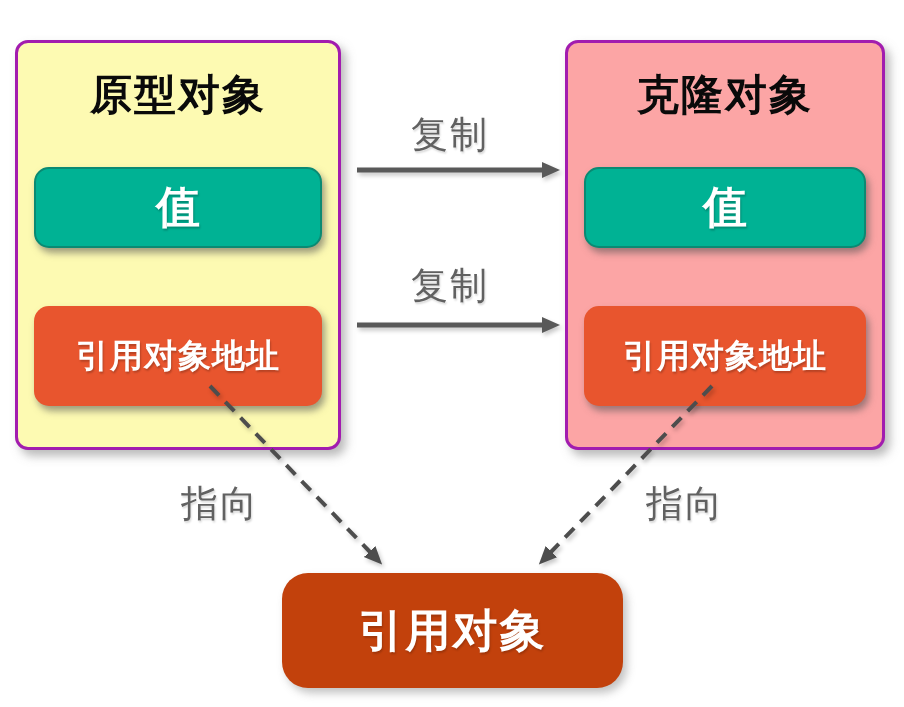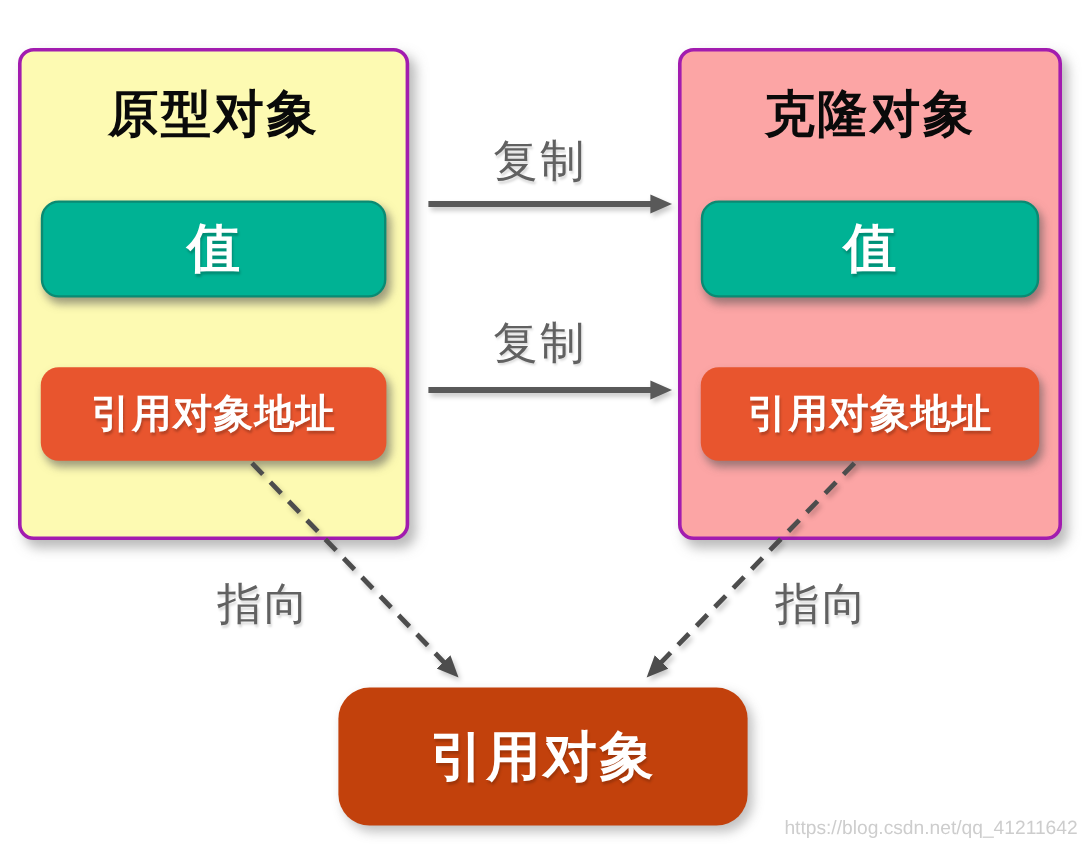--- a/index.html
+++ b/index.html
@@ -51,21 +51,21 @@
   .value-box {
     top: 124px;
     height: 77px;
     background: #00B294;
     border: 2px solid #0A8A73;
     border-radius: 15px;
     font-size: 44px;
   }
   .address-box {
     top: 263px;
-    height: 78px;
+    height: 100px;
     background: #E8552E;
     border-radius: 15px;
     font-size: 33px;
     letter-spacing: 1px;
   }
   .arrow-layer {
     position: absolute;
     left: 0; top: 0;
     width: 904px;
     height: 707px;
@@ -154,15 +154,14 @@
 
   <div class="flow-label copy-top">复制</div>
   <div class="flow-label copy-bottom">复制</div>
   <div class="flow-label point-left">指向</div>
   <div class="flow-label point-right">指向</div>
 
   <div class="reference-box">
     <span>引用对象</span>
   </div>
 
-  <div class="watermark">https://blog.csdn.net/qq_41211642</div>
 
 </div>
 
 </body></html>

